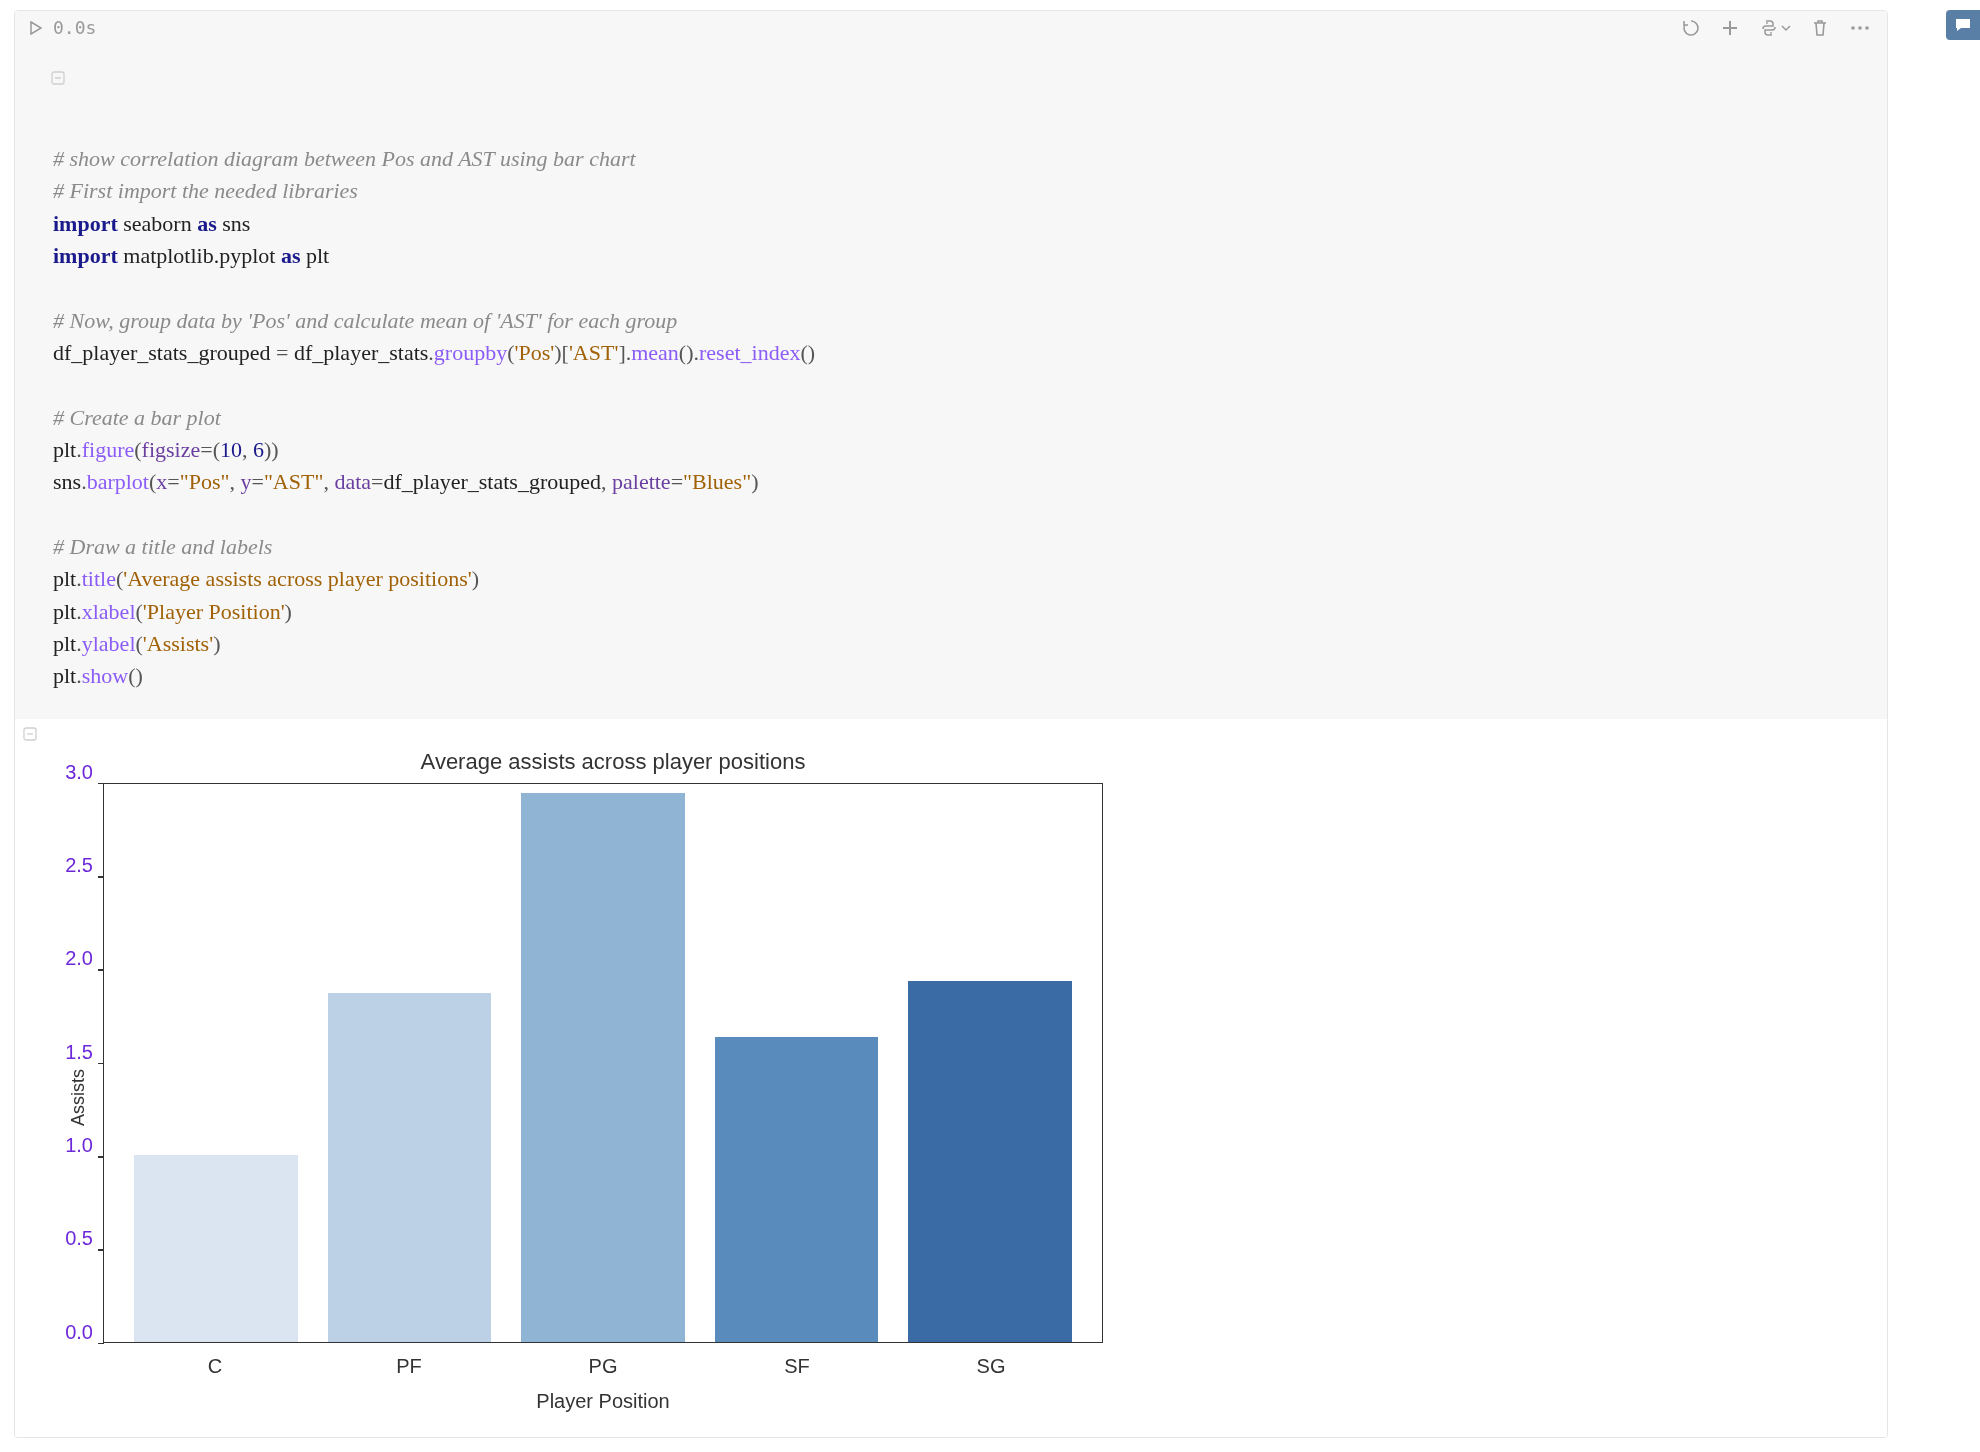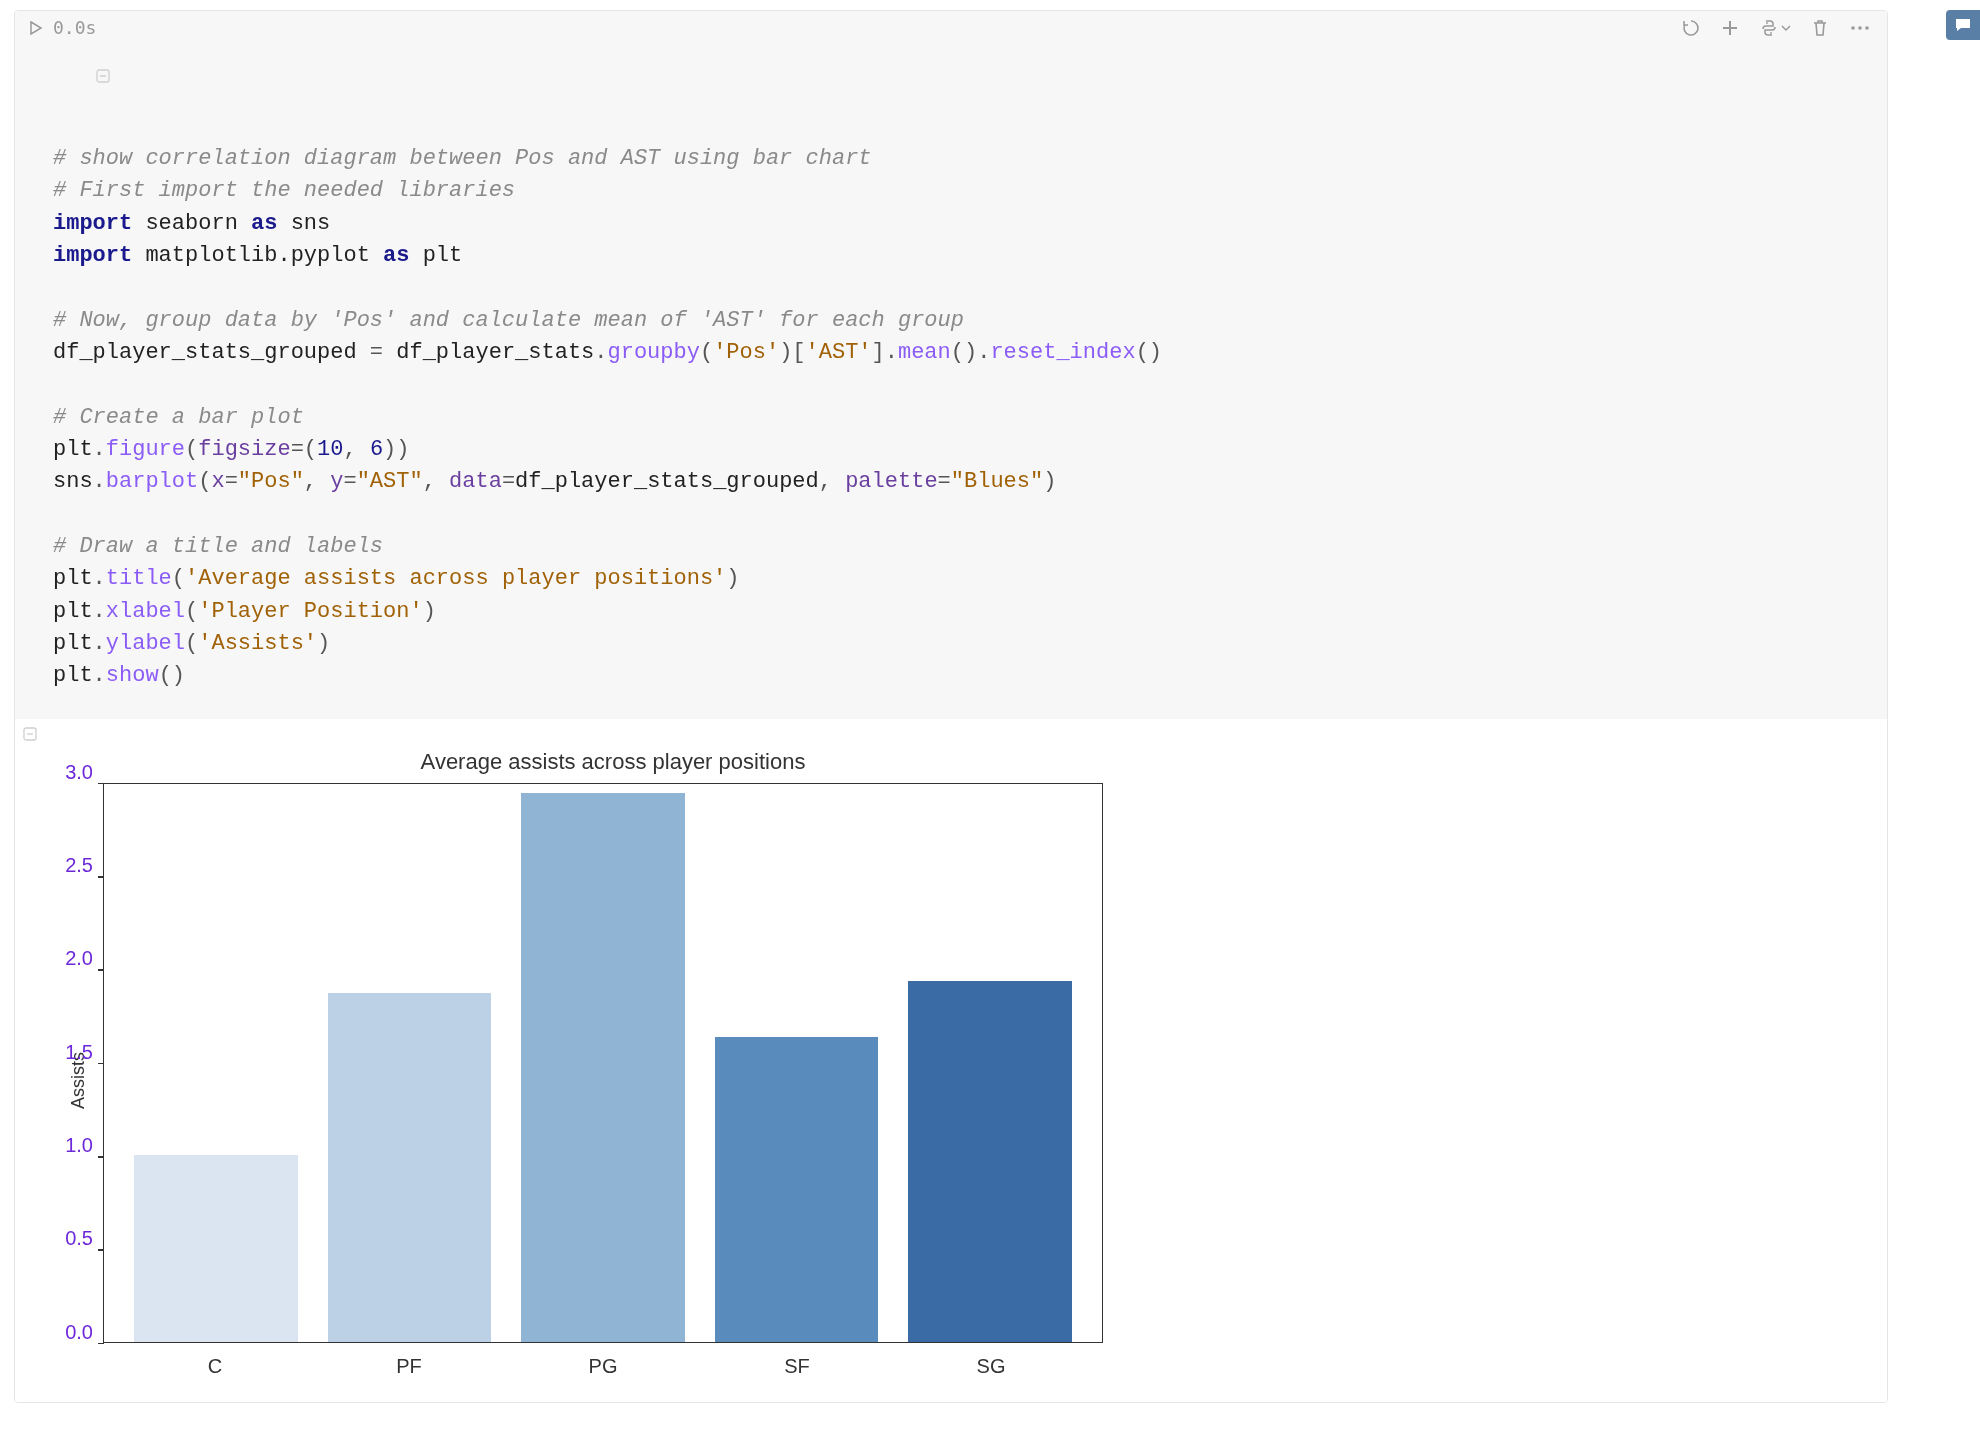--- a/index.html
+++ b/index.html
@@ -47,21 +47,21 @@
   }
   .cell-toolbar .tb-icon {
     color: #9a9a9a;
     display: flex;
     align-items: center;
     cursor: pointer;
   }
   .code-area {
     background: #f7f7f7;
     padding: 6px 20px 26px 38px;
-    font-family: Liberation Mono, monospace;
+    font-family: Liberation Serif, serif;
     font-size: 22px;
     line-height: 1.47;
     white-space: pre;
     color: #333;
     position: relative;
   }
   .gutter-marker {
     position: absolute;
     left: 4px;
     width: 18px;
@@ -326,20 +326,21 @@
                   </div>
                 </div>
             </div>
             <div class="xaxis" id="xaxis">
                 <div class="xt">C</div>
                 <div class="xt">PF</div>
                 <div class="xt">PG</div>
                 <div class="xt">SF</div>
                 <div class="xt">SG</div>
               </div>
+            <div class="xlabel">Player Position</div>
           </div>
         </div>
       </div>
     </div>
 
   </div>
 </div>
 
 <div class="sidebar-chat">
   <svg width="18" height="16" viewBox="0 0 18 16">

